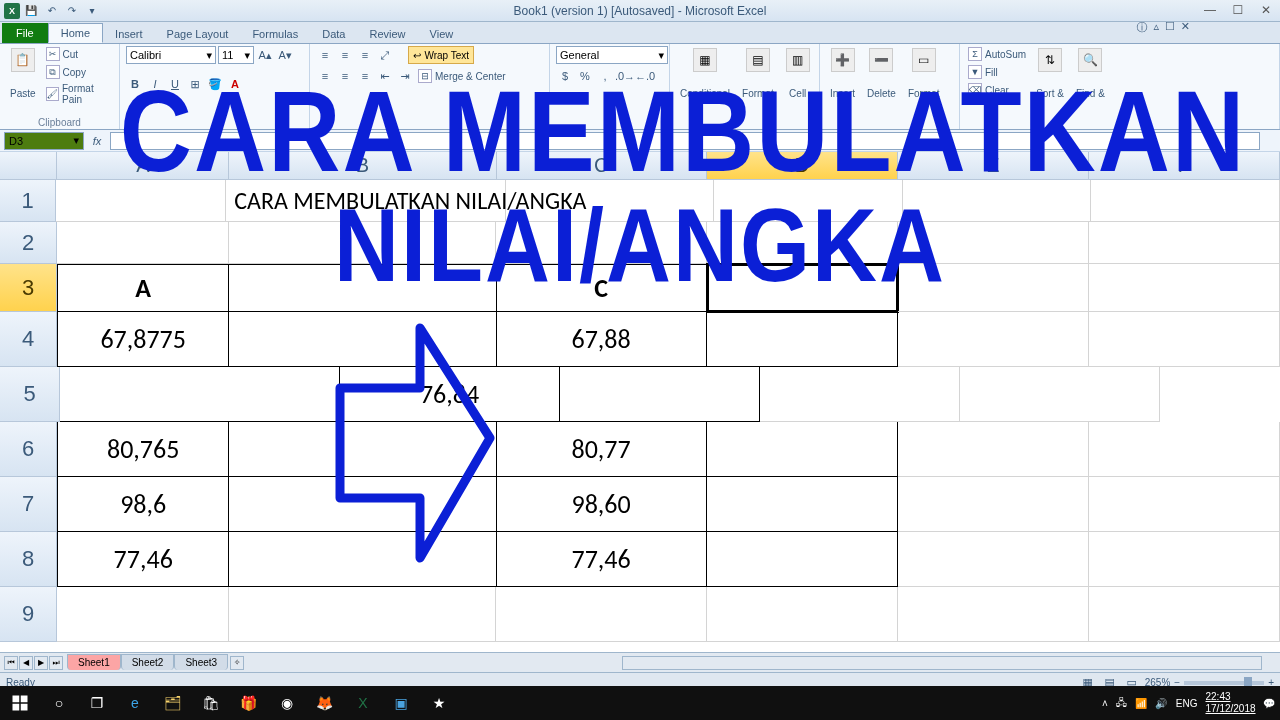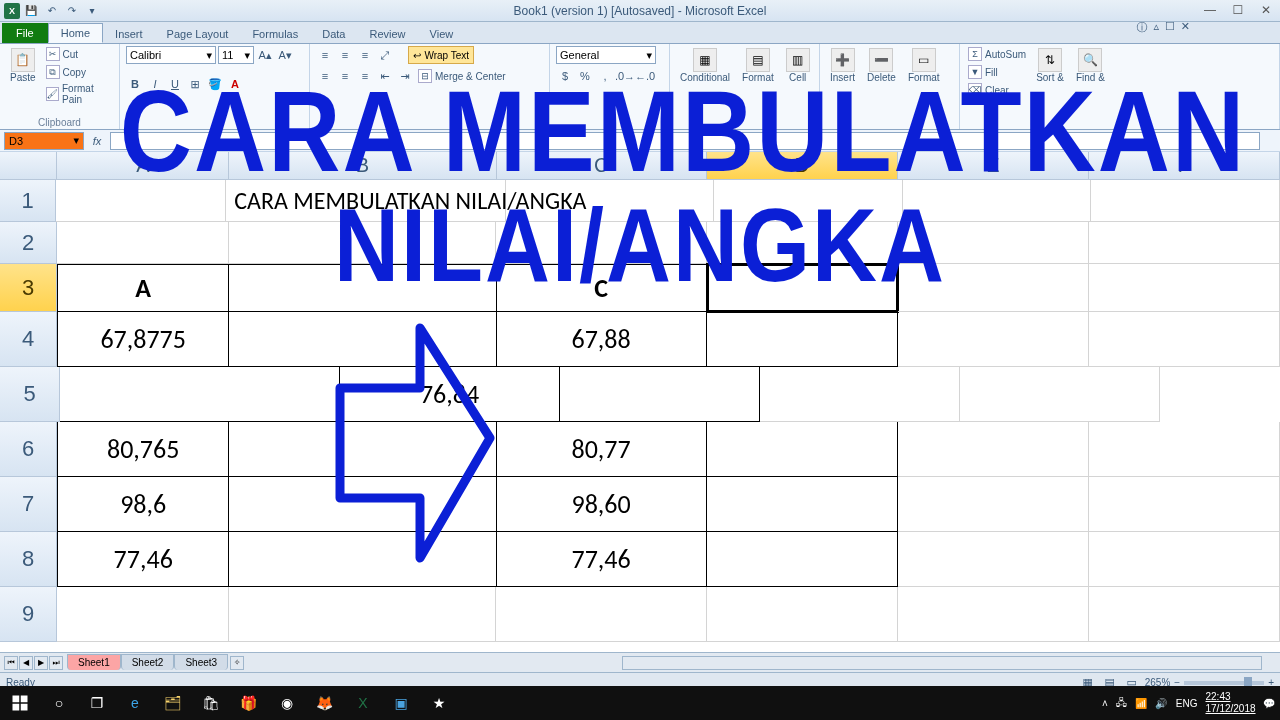--- a/index.html
+++ b/index.html
@@ -21,33 +21,33 @@
   .tab { padding: 3px 12px; color: #3b5a7a; font-size: 11px; cursor: default; }
   .tab.active { background: #f5f9fd; border: 1px solid #8ba6c4; border-bottom: 1px solid #f5f9fd; }
   
   
   .ribbon { height: 86px; background: #f5f9fd; border-bottom: 1px solid #8ba6c4; display: flex; }
   .group { border-right: 1px solid #c4d5e8; padding: 2px 6px 0 6px; display: flex; flex-direction: column; position: relative; }
   .group-label { position: absolute; bottom: 1px; left: 0; right: 0; text-align: center; color: #6a7f99; font-size: 10px; }
   .group-body { display: flex; gap: 4px; flex: 1; }
   .vbtn { display: flex; flex-direction: column; align-items: center; justify-content: flex-start; padding: 2px 4px; cursor: default; }
   .vbtn .ico { width: 24px; height: 24px; background: #eee; border: 1px solid #ccc; display: flex; align-items: center; justify-content: center; font-size: 12px; }
-  .vbtn .lbl { font-size: 10px; color: #3b5a7a; text-align: center; line-height: 11px; margin-top: 0; }
+  .vbtn .lbl { font-size: 10px; color: #3b5a7a; text-align: center; line-height: 11px; margin-top: 16px; }
   .stack { display: flex; flex-direction: column; gap: 2px; }
   .hbtn { display: flex; align-items: center; gap: 3px; font-size: 10px; color: #3b5a7a; padding: 1px 2px; }
   .mini-ico { width: 14px; height: 14px; background: #fff; border: 1px solid #aac; display: inline-flex; align-items: center; justify-content: center; font-size: 9px; }
   .font-sel { width: 90px; height: 18px; border: 1px solid #8ba6c4; background: #fff; font-size: 11px; padding: 0 3px; display: flex; align-items: center; justify-content: space-between; }
   .size-sel { width: 36px; height: 18px; border: 1px solid #8ba6c4; background: #fff; font-size: 11px; padding: 0 3px; display: flex; align-items: center; justify-content: space-between; }
   .btnrow { display: flex; gap: 2px; }
   .sq { width: 18px; height: 18px; border: 1px solid transparent; display: flex; align-items: center; justify-content: center; font-size: 11px; color: #3b5a7a; }
   .wrap-btn { background: #ffe699; border: 1px solid #d6a94a; padding: 1px 4px; font-size: 10px; display: flex; align-items: center; gap: 3px; }
   
   
   .fbar-row { height: 22px; display: flex; align-items: center; border-bottom: 1px solid #c4d5e8; background: #eef4fb; }
-  .name-box { width: 80px; height: 18px; border: 1px solid #8ba6c4; background: #f97316; margin-left: 4px; padding: 0 4px; display: flex; align-items: center; justify-content: space-between; font-size: 11px; }
+  .name-box { width: 80px; height: 18px; border: 1px solid #8ba6c4; background: #4d7c0f; margin-left: 4px; padding: 0 4px; display: flex; align-items: center; justify-content: space-between; font-size: 11px; }
   .fx-btn { width: 26px; text-align: center; color: #3b5a7a; font-style: italic; }
   .formula-bar { flex: 1; height: 18px; border: 1px solid #8ba6c4; background: #fff; margin-right: 20px; }
   
   
   .grid-area { position: relative; height: 500px; overflow: hidden; background: #fff; }
   .col-headers { display: flex; height: 28px; background: #e8eef5; position: relative; }
   .corner { width: 60px; border-right: 1px solid #b7c7da; border-bottom: 1px solid #b7c7da; background: linear-gradient(#eef4fb,#d7e4f2); }
   .col-h { border-right: 1px solid #b7c7da; border-bottom: 1px solid #b7c7da; display: flex; align-items: center; justify-content: center; font-size: 20px; color: #3b5a7a; background: linear-gradient(#eef4fb,#d7e4f2); }
   .col-h.sel { background: linear-gradient(#ffe38a,#ffd24d); color: #4a3a00; }
   .row { display: flex; height: 55px; }
@@ -207,21 +207,21 @@
         <div class="hbtn">
             <span class="mini-ico">⊟</span>
             <span>Merge &amp; Center</span>
           </div>
       </div>
     </div>
   </div>
 
   <div class="group" style="width:120px">
     <div class="group-body" style="flex-direction:column;gap:3px">
-      <div class="font-sel" style="width:100px">
+      <div class="font-sel" style="width:112px">
           <span>General</span>
           <span>▾</span>
         </div>
       <div class="btnrow">
         <div class="sq">$</div>
         <div class="sq">%</div>
         <div class="sq">,</div>
         <div class="sq">.0→</div>
         <div class="sq">←.0</div>
       </div>

